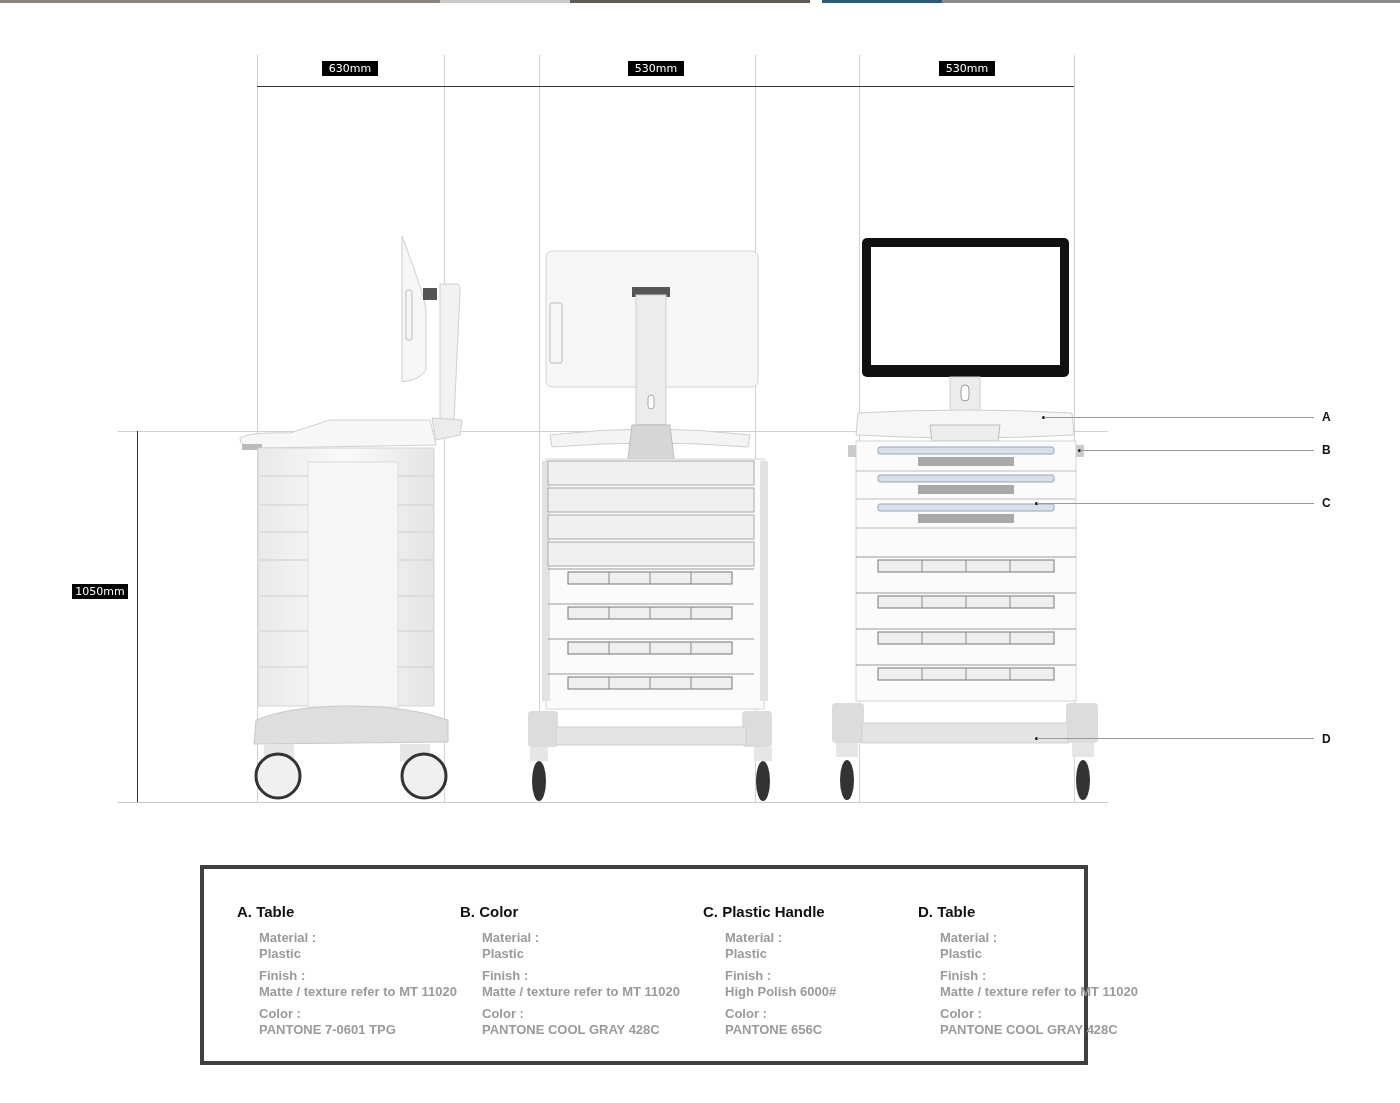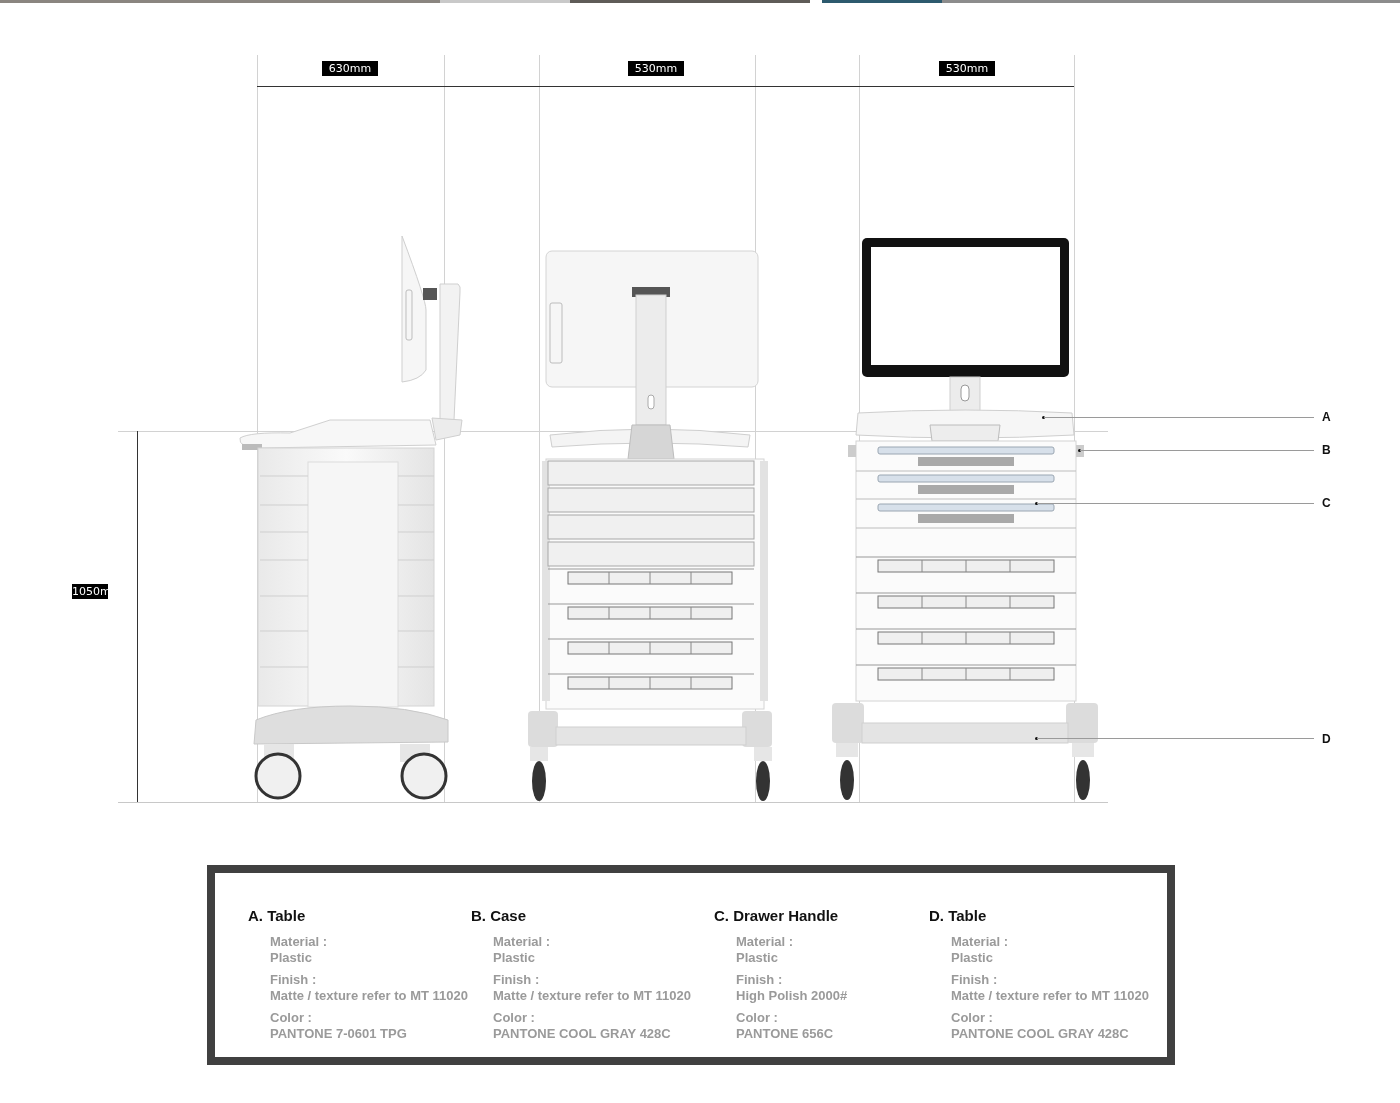--- a/index.html
+++ b/index.html
@@ -8,21 +8,21 @@
   .topstrip div{height:3px;}
   .vline{position:absolute;width:1px;background:#d2d2d2;}
   .hline{position:absolute;height:1px;background:#d2d2d2;}
   .dimline{position:absolute;height:1px;background:#333;}
   .dimvline{position:absolute;width:1px;background:#333;}
   .dimlabel{position:absolute;background:#000;color:#fff;font-size:11px;line-height:15px;height:15px;text-align:center;font-family:"DejaVu Sans",sans-serif;}
   .callout-line{position:absolute;height:1px;background:#9a9a9a;}
   .callout-dot{position:absolute;width:3px;height:3px;border-radius:50%;background:#111;}
   .callout-letter{position:absolute;font-weight:bold;font-size:12px;color:#111;}
   .view{position:absolute;}
-  .spec-box{position:absolute;left:207px;top:865px;width:968px;height:200px;border:8px solid #404040;box-sizing:border-box;}
+  .spec-box{position:absolute;left:200px;top:865px;width:888px;height:200px;border:4px solid #404040;box-sizing:border-box;}
   .spec-col{position:absolute;top:34px;}
   .spec-title{font-weight:bold;font-size:15px;color:#111;margin-bottom:10px;white-space:nowrap;}
   .spec-body{padding-left:22px;font-weight:bold;font-size:13px;color:#9a9a9a;line-height:16px;white-space:nowrap;}
   .spec-body .k{display:block;}
   .spec-body .v{display:block;margin-bottom:6px;}
 </style>
 </head>
 <body>
 
 <div class="topstrip">
@@ -43,21 +43,21 @@
 
 <div class="hline" style="left:118px;top:431px;width:990px"></div>
 <div class="hline" style="left:118px;top:802px;width:990px;background:#c8c8c8"></div>
 
 <div class="dimline" style="left:257px;top:86px;width:817px"></div>
 <div class="dimlabel" style="left:322px;top:61px;width:56px">630mm</div>
 <div class="dimlabel" style="left:628px;top:61px;width:56px">530mm</div>
 <div class="dimlabel" style="left:939px;top:61px;width:56px">530mm</div>
 
 <div class="dimvline" style="left:137px;top:431px;height:371px"></div>
-<div class="dimlabel" style="left:72px;top:584px;width:36px">1050mm</div>
+<div class="dimlabel" style="left:72px;top:584px;width:56px">1050mm</div>
 
 <div class="view" style="left:230px;top:230px;width:240px;height:575px;">
   <svg width="240" height="575" viewBox="0 0 240 575">
     <defs>
       <linearGradient id="sg1" x1="0" x2="1">
           <stop offset="0" stop-color="#e9e9e9"></stop>
           <stop offset="0.5" stop-color="#fafafa"></stop>
           <stop offset="1" stop-color="#e4e4e4"></stop>
         </linearGradient>
     </defs>
@@ -250,37 +250,37 @@
     <div class="spec-body">
       <span class="k">Material :</span>
       <span class="v">Plastic</span>
       <span class="k">Finish :</span>
       <span class="v">Matte / texture refer to MT 11020</span>
       <span class="k">Color :</span>
       <span class="v">PANTONE 7-0601 TPG</span>
     </div>
   </div>
   <div class="spec-col" style="left:256px">
-    <div class="spec-title">B. Case</div>
+    <div class="spec-title">B. Color</div>
     <div class="spec-body">
       <span class="k">Material :</span>
       <span class="v">Plastic</span>
       <span class="k">Finish :</span>
       <span class="v">Matte / texture refer to MT 11020</span>
       <span class="k">Color :</span>
       <span class="v">PANTONE COOL GRAY 428C</span>
     </div>
   </div>
   <div class="spec-col" style="left:499px">
-    <div class="spec-title">C. Drawer Handle</div>
-    <div class="spec-body">
-      <span class="k">Material :</span>
-      <span class="v">Plastic</span>
-      <span class="k">Finish :</span>
-      <span class="v">High Polish 2000#</span>
+    <div class="spec-title">C. Plastic Handle</div>
+    <div class="spec-body">
+      <span class="k">Material :</span>
+      <span class="v">Plastic</span>
+      <span class="k">Finish :</span>
+      <span class="v">High Polish 6000#</span>
       <span class="k">Color :</span>
       <span class="v">PANTONE 656C</span>
     </div>
   </div>
   <div class="spec-col" style="left:714px">
     <div class="spec-title">D. Table</div>
     <div class="spec-body">
       <span class="k">Material :</span>
       <span class="v">Plastic</span>
       <span class="k">Finish :</span>

